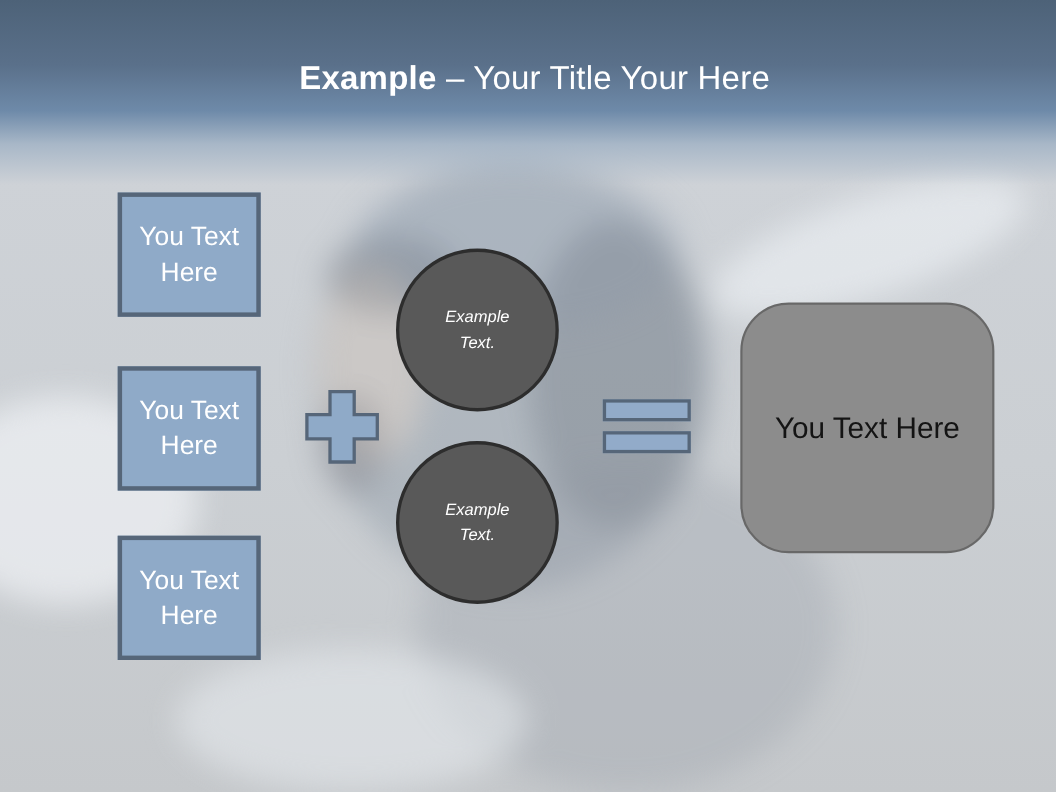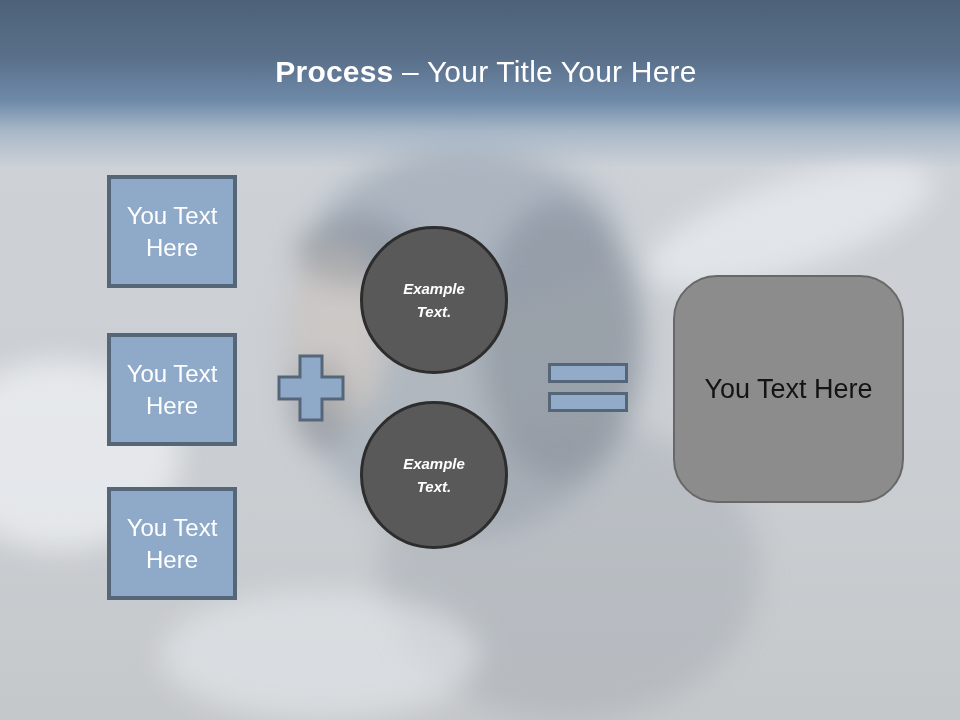--- a/index.html
+++ b/index.html
@@ -48,21 +48,21 @@
   .plus{position:absolute;left:276px;top:353px;width:70px;height:70px;}
   .equals{position:absolute;left:548px;top:363px;width:80px;}
   .eq-bar{width:80px;height:20px;box-sizing:border-box;background:#92abc9;border:3px solid #566679;}
   .eq-bar + .eq-bar{margin-top:9px;}
   
   .ecircle{
     position:absolute;left:360px;width:148px;height:148px;box-sizing:border-box;
     background:#595959;border:3px solid #2d2d2d;border-radius:50%;
     display:flex;align-items:center;justify-content:center;text-align:center;
   }
-  .ecircle .etxt{width:86px;color:#fff;font-size:15px;font-weight:bold;font-style:italic;line-height:1.55;}
+  .ecircle .etxt{width:86px;color:#fff;font-size:15px;font-weight:normal;font-style:italic;line-height:1.55;}
   .ec1{top:226px;} .ec2{top:401px;}
   
   .result{
     position:absolute;left:673px;top:275px;width:231px;height:228px;box-sizing:border-box;
     background:#8c8c8c;border:2px solid #686868;border-radius:44px;
     display:flex;align-items:center;justify-content:center;text-align:center;
     color:#141414;font-size:27px;
   }
 </style>
 </head>
@@ -79,21 +79,21 @@
     <div class="blob b-chin"></div>
     <div class="blob b-body"></div>
     <div class="blob b-streak"></div>
     <div class="blob b-light-l"></div>
     <div class="blob b-light-b"></div>
   </div>
 
   <div class="header"></div>
 
   <div class="title">
-    <span class="t-bold">Process</span>
+    <span class="t-bold">Example</span>
     <span class="t-rest">– Your Title Your Here</span>
   </div>
 
   <div class="ibox ibox1">
     <span>You Text Here</span>
   </div>
   <div class="ibox ibox2">
     <span>You Text Here</span>
   </div>
   <div class="ibox ibox3">

